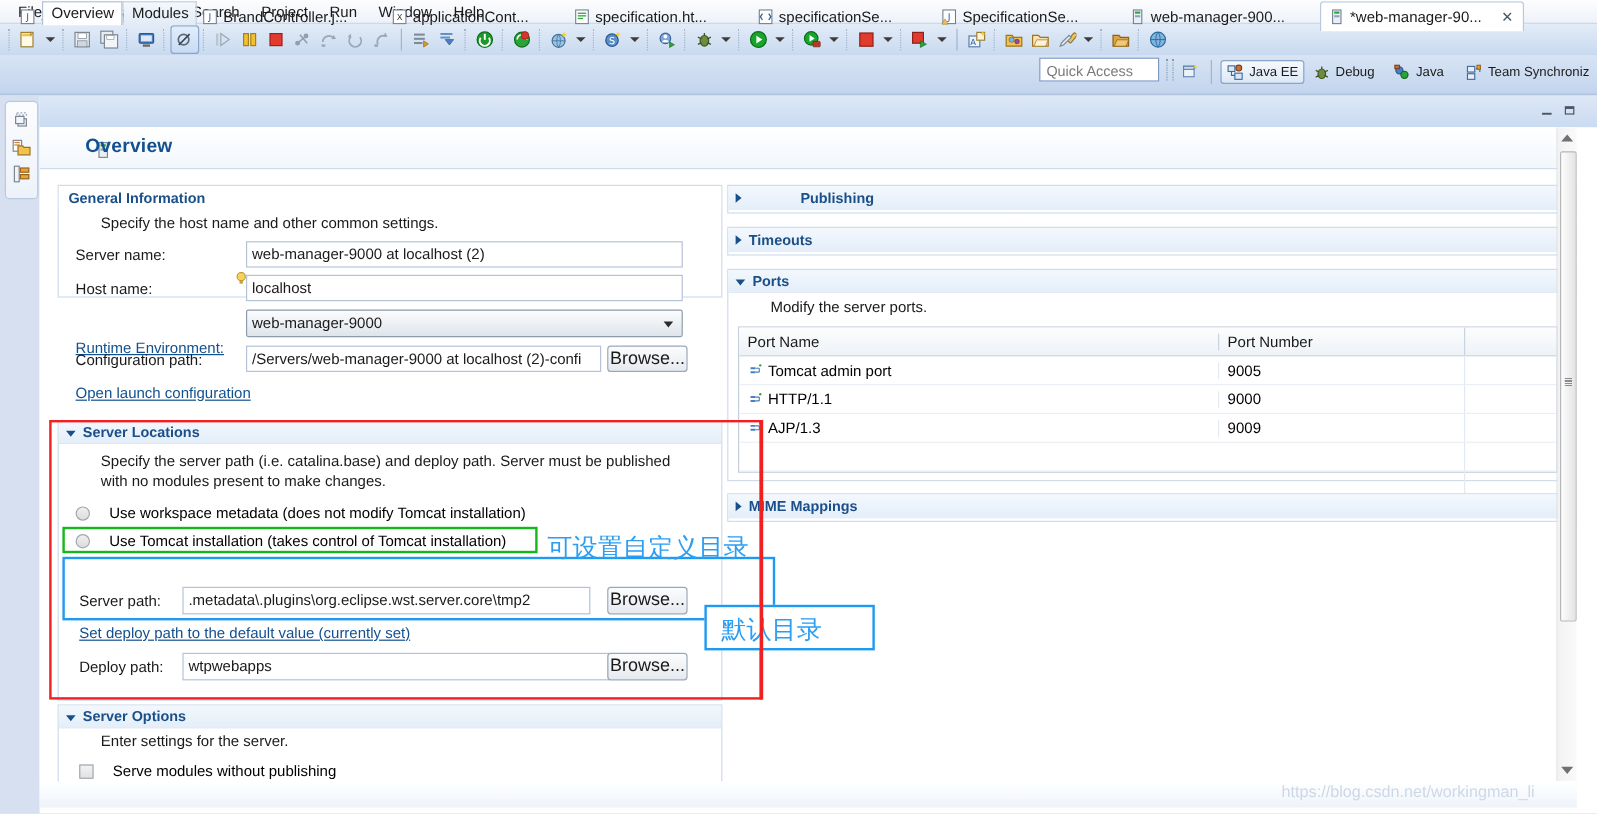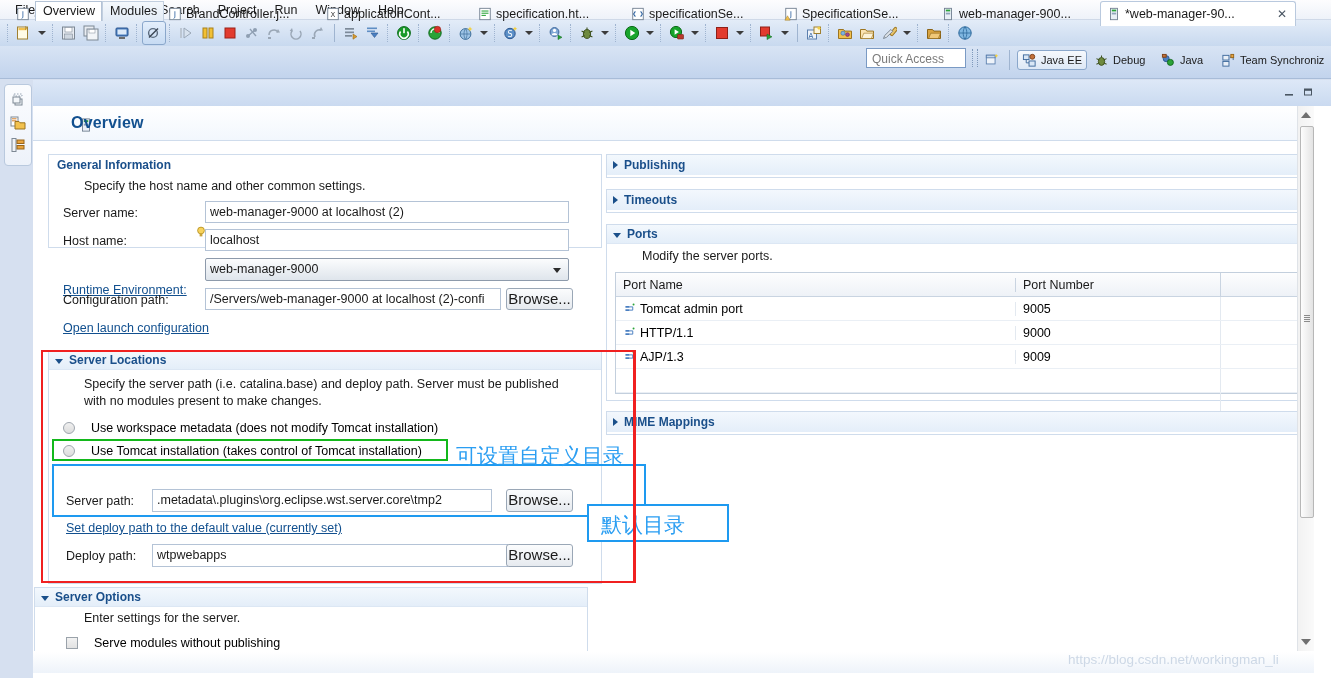--- a/index.html
+++ b/index.html
@@ -600,21 +600,21 @@
     <span class="tlabel">SpecificationSe...</span>
   </div>
   <div class="etab" style="left:935px;width:150px;">
     <svg class="tabicon" viewBox="0 0 16 16">
         <rect x="4" y="1.5" width="8" height="13" fill="#e9eff6" stroke="#6d7c8d"></rect>
         <rect x="5.5" y="3" width="5" height="2" fill="#2aa338"></rect>
         <rect x="5.5" y="6.5" width="5" height="2" fill="#8fa3b8"></rect>
       </svg>
     <span class="tlabel">web-manager-900...</span>
   </div>
-  <div class="etab active" style="left:1100px;width:196px;">
+  <div class="etab active" style="left:1100px;width:170px;">
     <svg class="tabicon" viewBox="0 0 16 16">
         <rect x="4" y="1.5" width="8" height="13" fill="#e9eff6" stroke="#6d7c8d"></rect>
         <rect x="5.5" y="3" width="5" height="2" fill="#2aa338"></rect>
         <rect x="5.5" y="6.5" width="5" height="2" fill="#8fa3b8"></rect>
       </svg>
     <span class="tlabel" style="flex:1">*web-manager-90...</span>
     <span style="font-size:12px;color:#4a5663;margin-left:3px;">✕</span>
   </div>
   <div style="position:absolute;left:1283px;top:88px;width:12px;height:10px;">
     <svg width="12" height="10" viewBox="0 0 12 10">
@@ -687,34 +687,34 @@
     <div class="lbl" style="position:absolute;left:33px;top:388px;">Server path:</div>
     <div class="txt" style="position:absolute;left:119px;top:383px;width:340px;height:23px;">.metadata\.plugins\org.eclipse.wst.server.core\tmp2</div>
     <div class="btn" style="position:absolute;left:473px;top:383px;width:67px;height:23px;">Browse...</div>
 
     <div class="link" style="position:absolute;left:33px;top:415px;">Set deploy path to the default value (currently set)</div>
 
     <div class="lbl" style="position:absolute;left:33px;top:443px;">Deploy path:</div>
     <div class="txt" style="position:absolute;left:119px;top:438px;width:356px;height:23px;">wtpwebapps</div>
     <div class="btn" style="position:absolute;left:473px;top:438px;width:67px;height:23px;">Browse...</div>
 
-    <div class="section" style="left:1px;top:481px;width:552px;height:64px;">
+    <div class="section" style="left:15px;top:481px;width:552px;height:64px;">
       <div class="sec-head">
         <span class="twisty down"></span>
         <span>Server Options</span>
       </div>
     </div>
     <div class="desc" style="position:absolute;left:23px;top:505px;">Enter settings for the server.</div>
     <div class="optrow" style="position:absolute;left:33px;top:530px;">
       <span class="checkbox"></span>
       <span>Serve modules without publishing</span>
     </div>
 
     <div class="section" style="left:573px;top:48px;width:708px;height:22px;">
-      <div class="sec-head" style="height:20px;border-bottom:none;">
+      <div class="sec-head" style="height:20px;border-bottom:none;gap:43px;">
         <span class="twisty right"></span>
         <span>Publishing</span>
       </div>
     </div>
 
     <div class="section" style="left:573px;top:83px;width:708px;height:22px;">
       <div class="sec-head" style="height:20px;border-bottom:none;">
         <span class="twisty right"></span>
         <span>Timeouts</span>
       </div>

